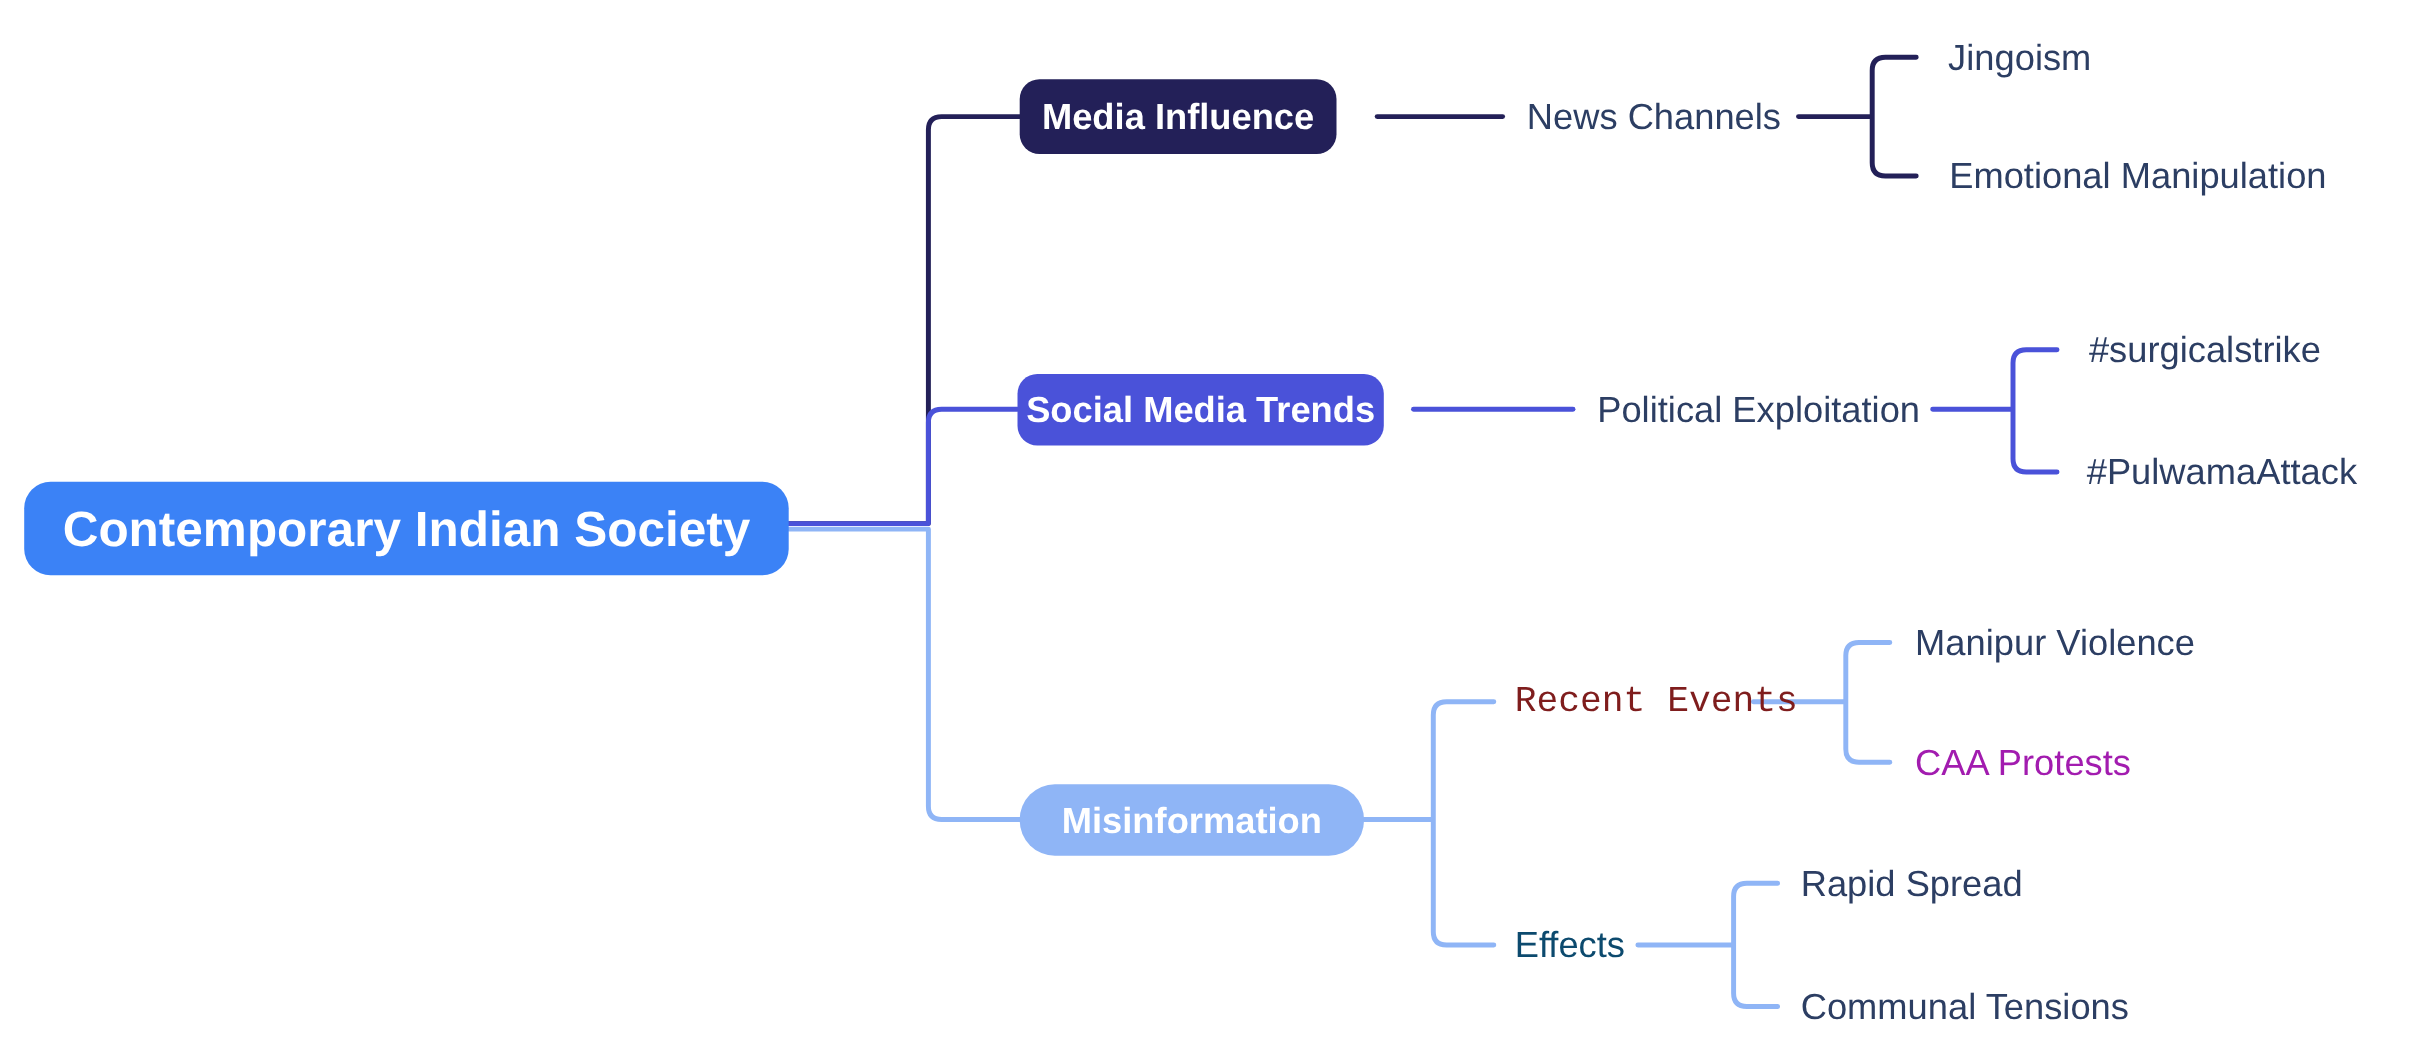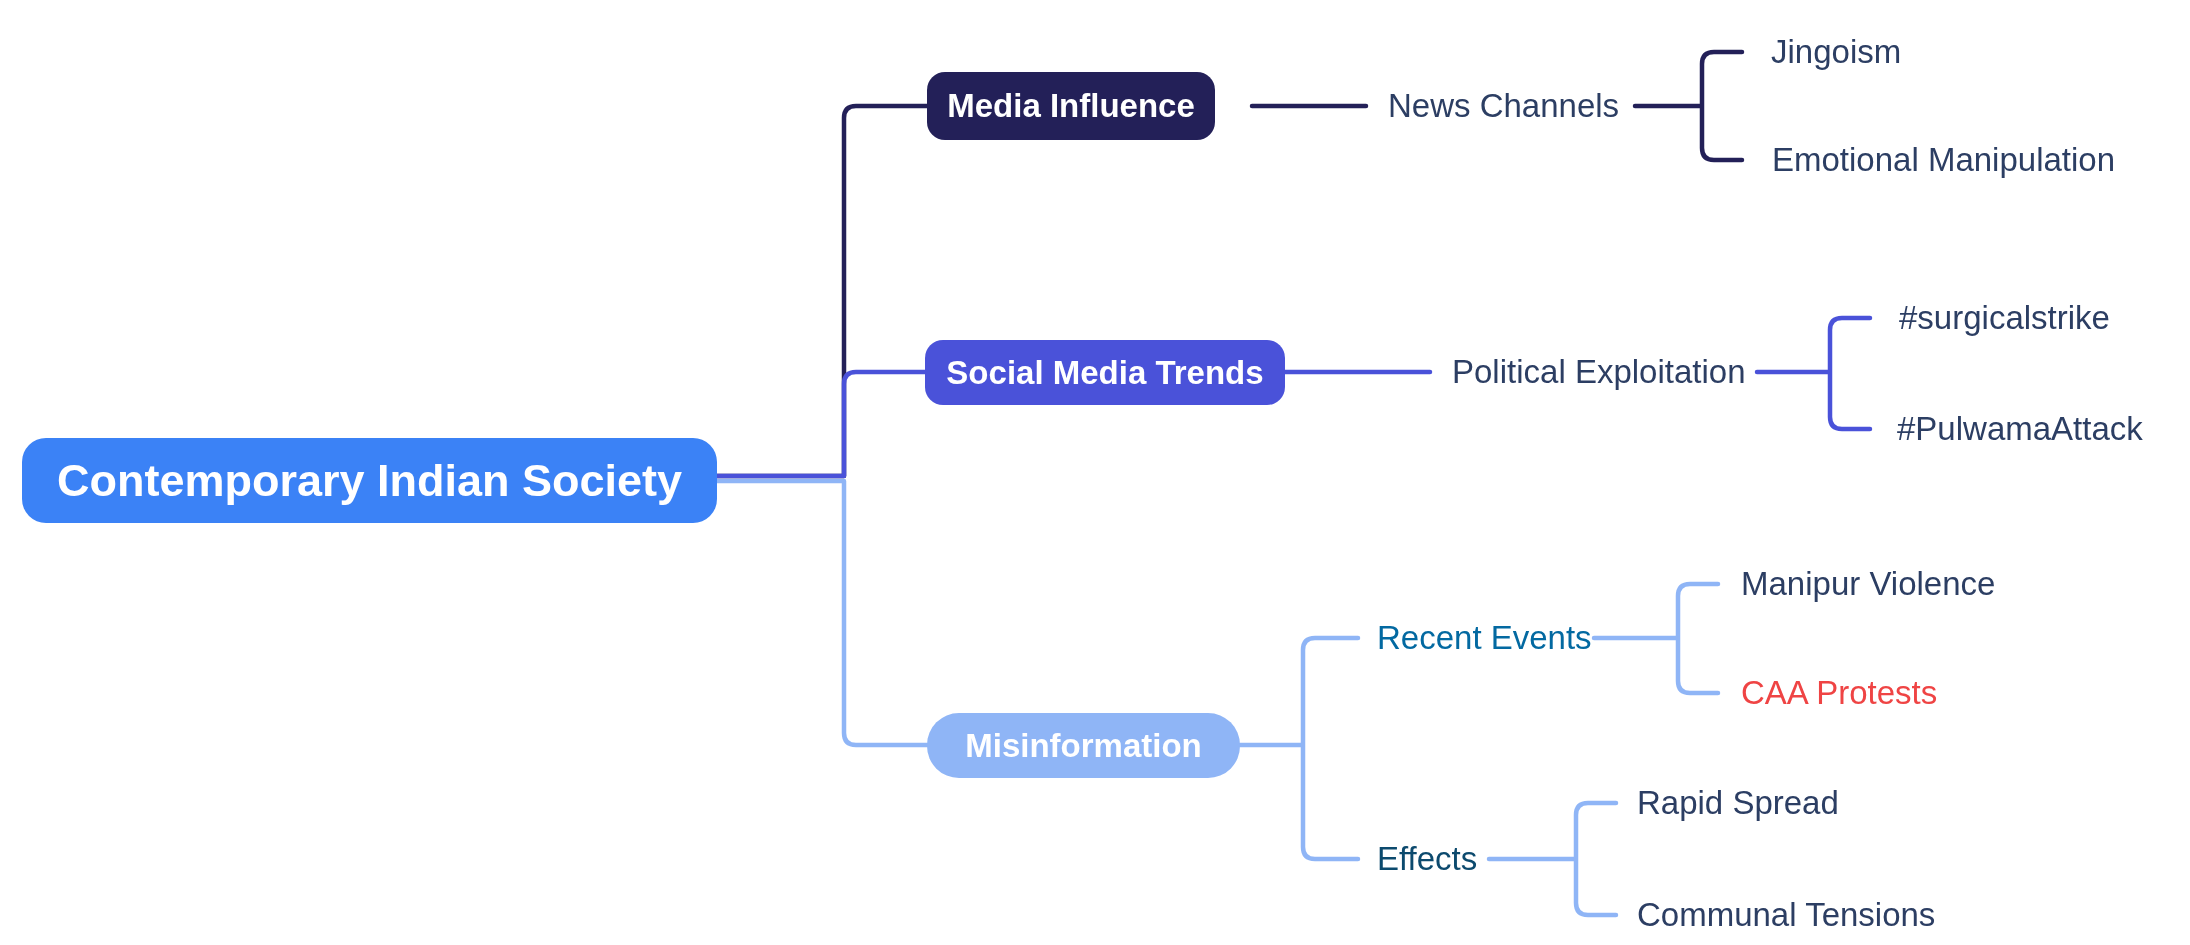--- a/index.html
+++ b/index.html
@@ -22,21 +22,21 @@
     font-weight: bold;
     white-space: nowrap;
     box-sizing: border-box;
     cursor: default;
   }
   .node-root {
     left: 22px; top: 438px; width: 695px; height: 85px;
     border-radius: 24px; font-size: 45px;
   }
   .node-media  { left: 927px; top: 72px;  width: 288px; height: 68px; border-radius: 18px; font-size: 33px; }
-  .node-social { left: 925px; top: 340px; width: 360px; height: 65px; border-radius: 18px; font-size: 33px; }
+  .node-social { left: 925px; top: 340px; width: 333px; height: 65px; border-radius: 18px; font-size: 33px; }
   .node-misinfo{ left: 927px; top: 713px; width: 313px; height: 65px; border-radius: 32px; font-size: 33px; }
   .leaf {
     position: absolute;
     transform: translateY(-50%);
     font-size: 33px;
     white-space: nowrap;
     line-height: 1.2;
   }
 </style>
 </head>
@@ -71,25 +71,25 @@
   <div class="node node-social" style="background-color: rgb(74, 82, 217);">
     <span>Social Media Trends</span>
   </div>
 
   <div class="node node-misinfo" style="background-color: rgb(143, 181, 246);">
     <span>Misinformation</span>
   </div>
 
   <div class="leaf" style="left: 1388px; top: 106px; color: rgb(44, 62, 99);">News Channels</div>
   <div class="leaf" style="left: 1452px; top: 372px; color: rgb(44, 62, 99);">Political Exploitation</div>
-  <div class="leaf" style="left: 1377px; top: 638px; color: #0369a1;">Recent Events</div>
+  <div class="leaf" style="left: 1377px; top: 638px; color: #7f1d1d; font-family: Liberation Mono, monospace;">Recent Events</div>
   <div class="leaf" style="left: 1377px; top: 859px; color: #0c4a6e;">Effects</div>
 
   <div class="leaf" style="left: 1771px; top: 52px; color: rgb(44, 62, 99);">Jingoism</div>
   <div class="leaf" style="left: 1772px; top: 160px; color: rgb(44, 62, 99);">Emotional Manipulation</div>
   <div class="leaf" style="left: 1899px; top: 318px; color: rgb(44, 62, 99);">#surgicalstrike</div>
   <div class="leaf" style="left: 1897px; top: 429px; color: rgb(44, 62, 99);">#PulwamaAttack</div>
   <div class="leaf" style="left: 1741px; top: 584px; color: rgb(44, 62, 99);">Manipur Violence</div>
-  <div class="leaf" style="left: 1741px; top: 693px; color: #ef4444;">CAA Protests</div>
+  <div class="leaf" style="left: 1741px; top: 693px; color: #a21caf;">CAA Protests</div>
   <div class="leaf" style="left: 1637px; top: 803px; color: rgb(44, 62, 99);">Rapid Spread</div>
   <div class="leaf" style="left: 1637px; top: 915px; color: rgb(44, 62, 99);">Communal Tensions</div>
 
 </div>
 
 </body></html>

